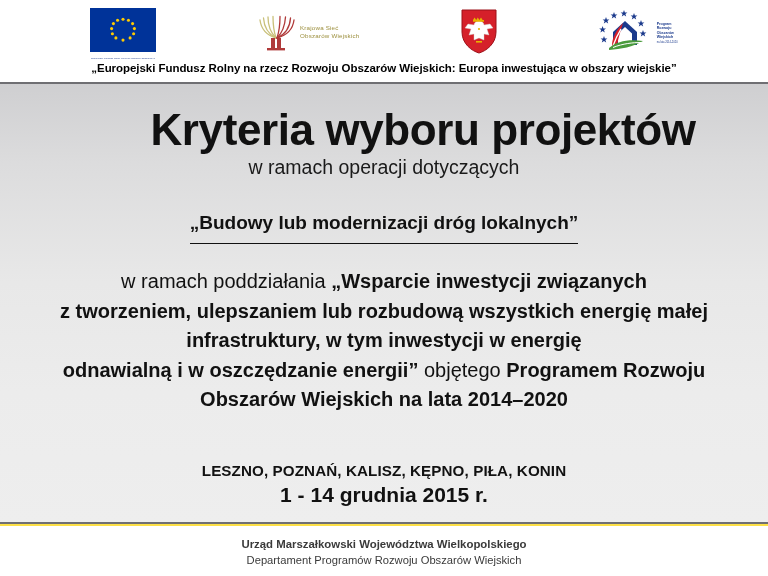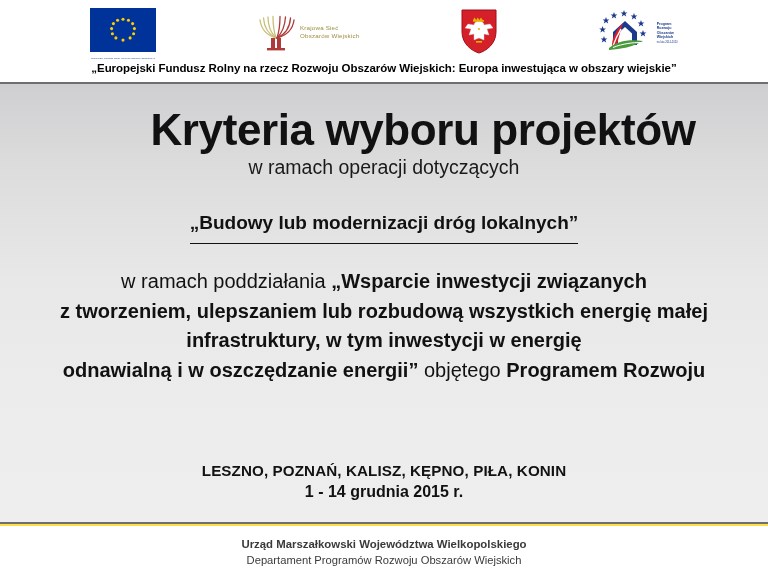--- a/index.html
+++ b/index.html
@@ -194,21 +194,21 @@
     letter-spacing: 0.1px;
     color: #111111;
   }
 
   .dates {
     position: absolute;
     left: 0;
     top: 399px;
     width: 768px;
     text-align: center;
-    font-size: 16px;
+    font-size: 21px;
     font-weight: bold;
     color: #111111;
   }
 
   
   .footer {
     position: absolute;
     left: 0;
     top: 526px;
     width: 768px;
@@ -356,20 +356,21 @@
 
     <div class="scope">
       <span>„Budowy lub modernizacji dróg lokalnych”</span>
     </div>
 
     <div class="measure">
       <span class="reg">w ramach poddziałania </span><b>„Wsparcie inwestycji związanych</b><br>
       <b>z tworzeniem, ulepszaniem lub rozbudową wszystkich energię małej</b><br>
       <b>infrastruktury, w tym inwestycji w energię</b><br>
       <b>odnawialną i w oszczędzanie energii” </b><span class="reg">objętego </span><b>Programem Rozwoju</b><br>
+      <b>Obszarów Wiejskich na lata 2014–2020</b>
     </div>
 
     <div class="cities">LESZNO, POZNAŃ, KALISZ, KĘPNO, PIŁA, KONIN</div>
     <div class="dates">1 - 14 grudnia 2015 r.</div>
 
   </div>
 
   <div class="content-rule"></div>
 
   <div class="footer">

